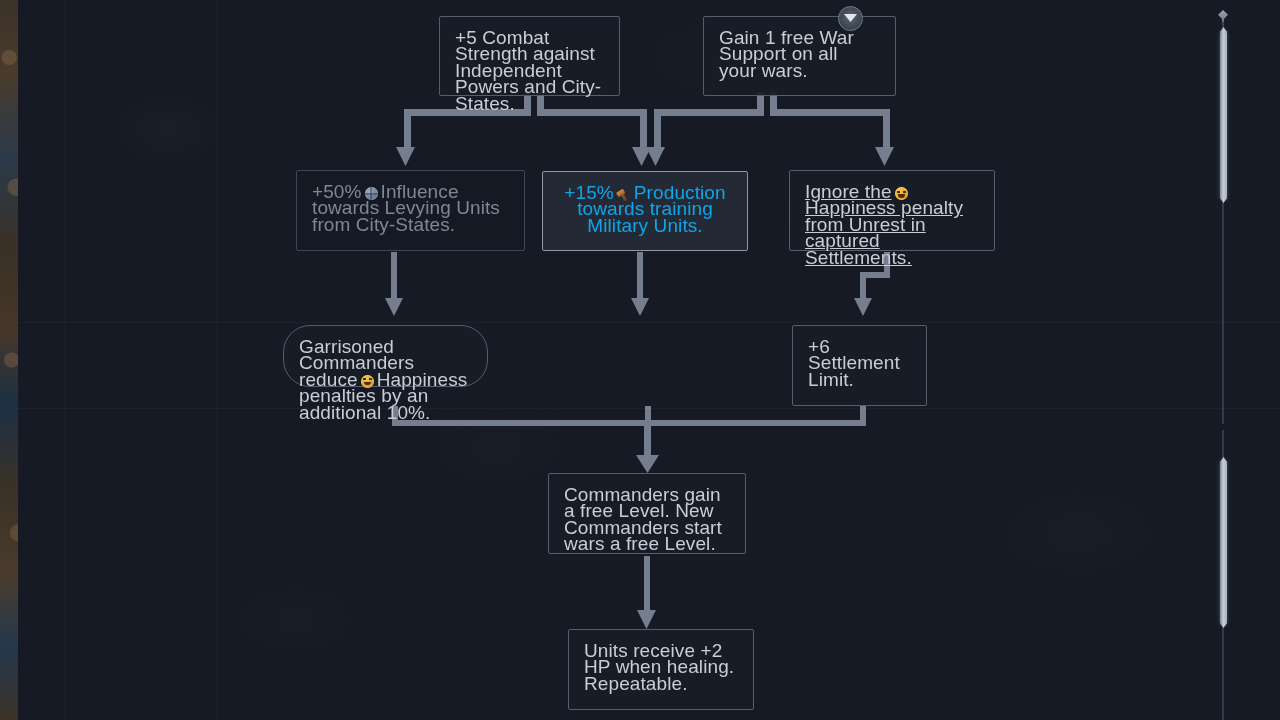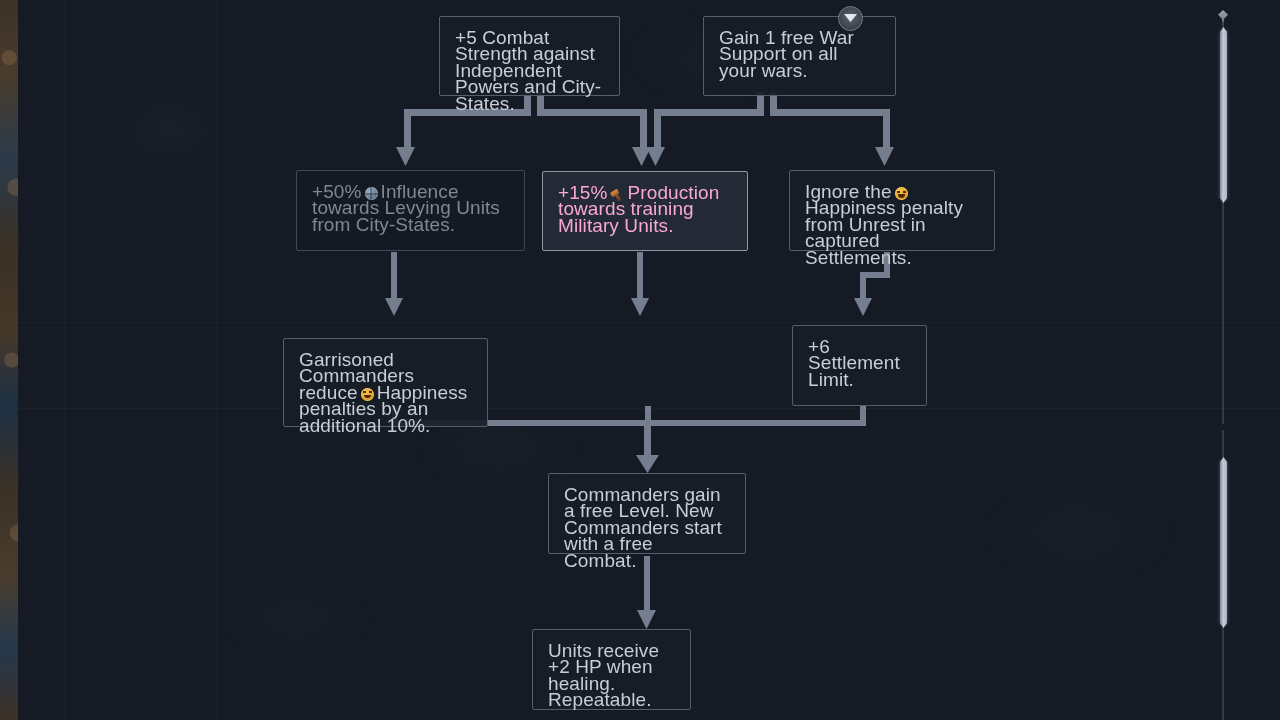--- a/index.html
+++ b/index.html
@@ -72,21 +72,22 @@
     padding:13px 15px 0 15px;
     color:#c8cdd6;
     font-size:19px;
     line-height:16.4px;
     letter-spacing:.1px;
   }
   .node.dim { color:#7f8794; border-color:#3f4654; background:rgba(21,26,35,.9); }
   .node.active {
     border-color:#8f97a6;
     background:rgba(36,43,56,.95);
-    color:#f9a8d4;
+    color:#0ea5e9;
+    text-align:center;
   }
   .node .txt { display:block; }
 
   
   .ico {
     display:inline-block; vertical-align:-2px;
     width:13px; height:13px; margin:0 3px;
     position:relative;
   }
   .ico.influence {
@@ -259,38 +260,38 @@
   </div>
 
   <div class="node dim" style="left:296px;top:170px;width:229px;height:81px;">
     <span class="txt"><span>+50%</span><span class="ico influence"></span><span>Influence towards Levying Units from City-States.</span></span>
   </div>
 
   <div class="node active" style="left:542px;top:171px;width:206px;height:80px;">
     <span class="txt"><span>+15%</span><span class="ico production"></span><span>Production towards training Military Units.</span></span>
   </div>
 
-  <div class="node" style="left:789px;top:170px;width:206px;height:81px;">
+  <div class="node" style="left:789px;top:170px;width:206px;height:81px;text-decoration:underline;">
     <span class="txt"><span>Ignore the</span><span class="ico happiness"></span><span>Happiness penalty from Unrest in captured Settlements.</span></span>
   </div>
 
-  <div class="node" style="left:283px;top:338px;width:205px;height:89px;">
+  <div class="node" style="left:283px;top:325px;width:205px;height:62px;border-radius:27px;">
     <span class="txt"><span>Garrisoned Commanders reduce</span><span class="ico happiness"></span><span>Happiness penalties by an additional 10%.</span></span>
   </div>
 
 
   <div class="node" style="left:792px;top:325px;width:135px;height:81px;">
     <span class="txt">+6 Settlement Limit.</span>
   </div>
 
   <div class="node" style="left:548px;top:473px;width:198px;height:81px;">
-    <span class="txt">Commanders gain a free Level. New Commanders start with a free Combat.</span>
-  </div>
-
-  <div class="node" style="left:532px;top:629px;width:159px;height:81px;">
+    <span class="txt">Commanders gain a free Level. New Commanders start wars a free Level.</span>
+  </div>
+
+  <div class="node" style="left:568px;top:629px;width:186px;height:81px;">
     <span class="txt">Units receive +2 HP when healing. Repeatable.</span>
   </div>
 </div>
 
 <div id="scroll-finial"></div>
 
 <div class="scroll-track" style="left:1222px;top:24px;height:400px;"></div>
 <div class="scroll-thumb" id="thumb-1" style="left: 1220px; top: 30px; height: 170px;"></div>
 
 <div class="scroll-track" style="left:1222px;top:430px;height:290px;"></div>

